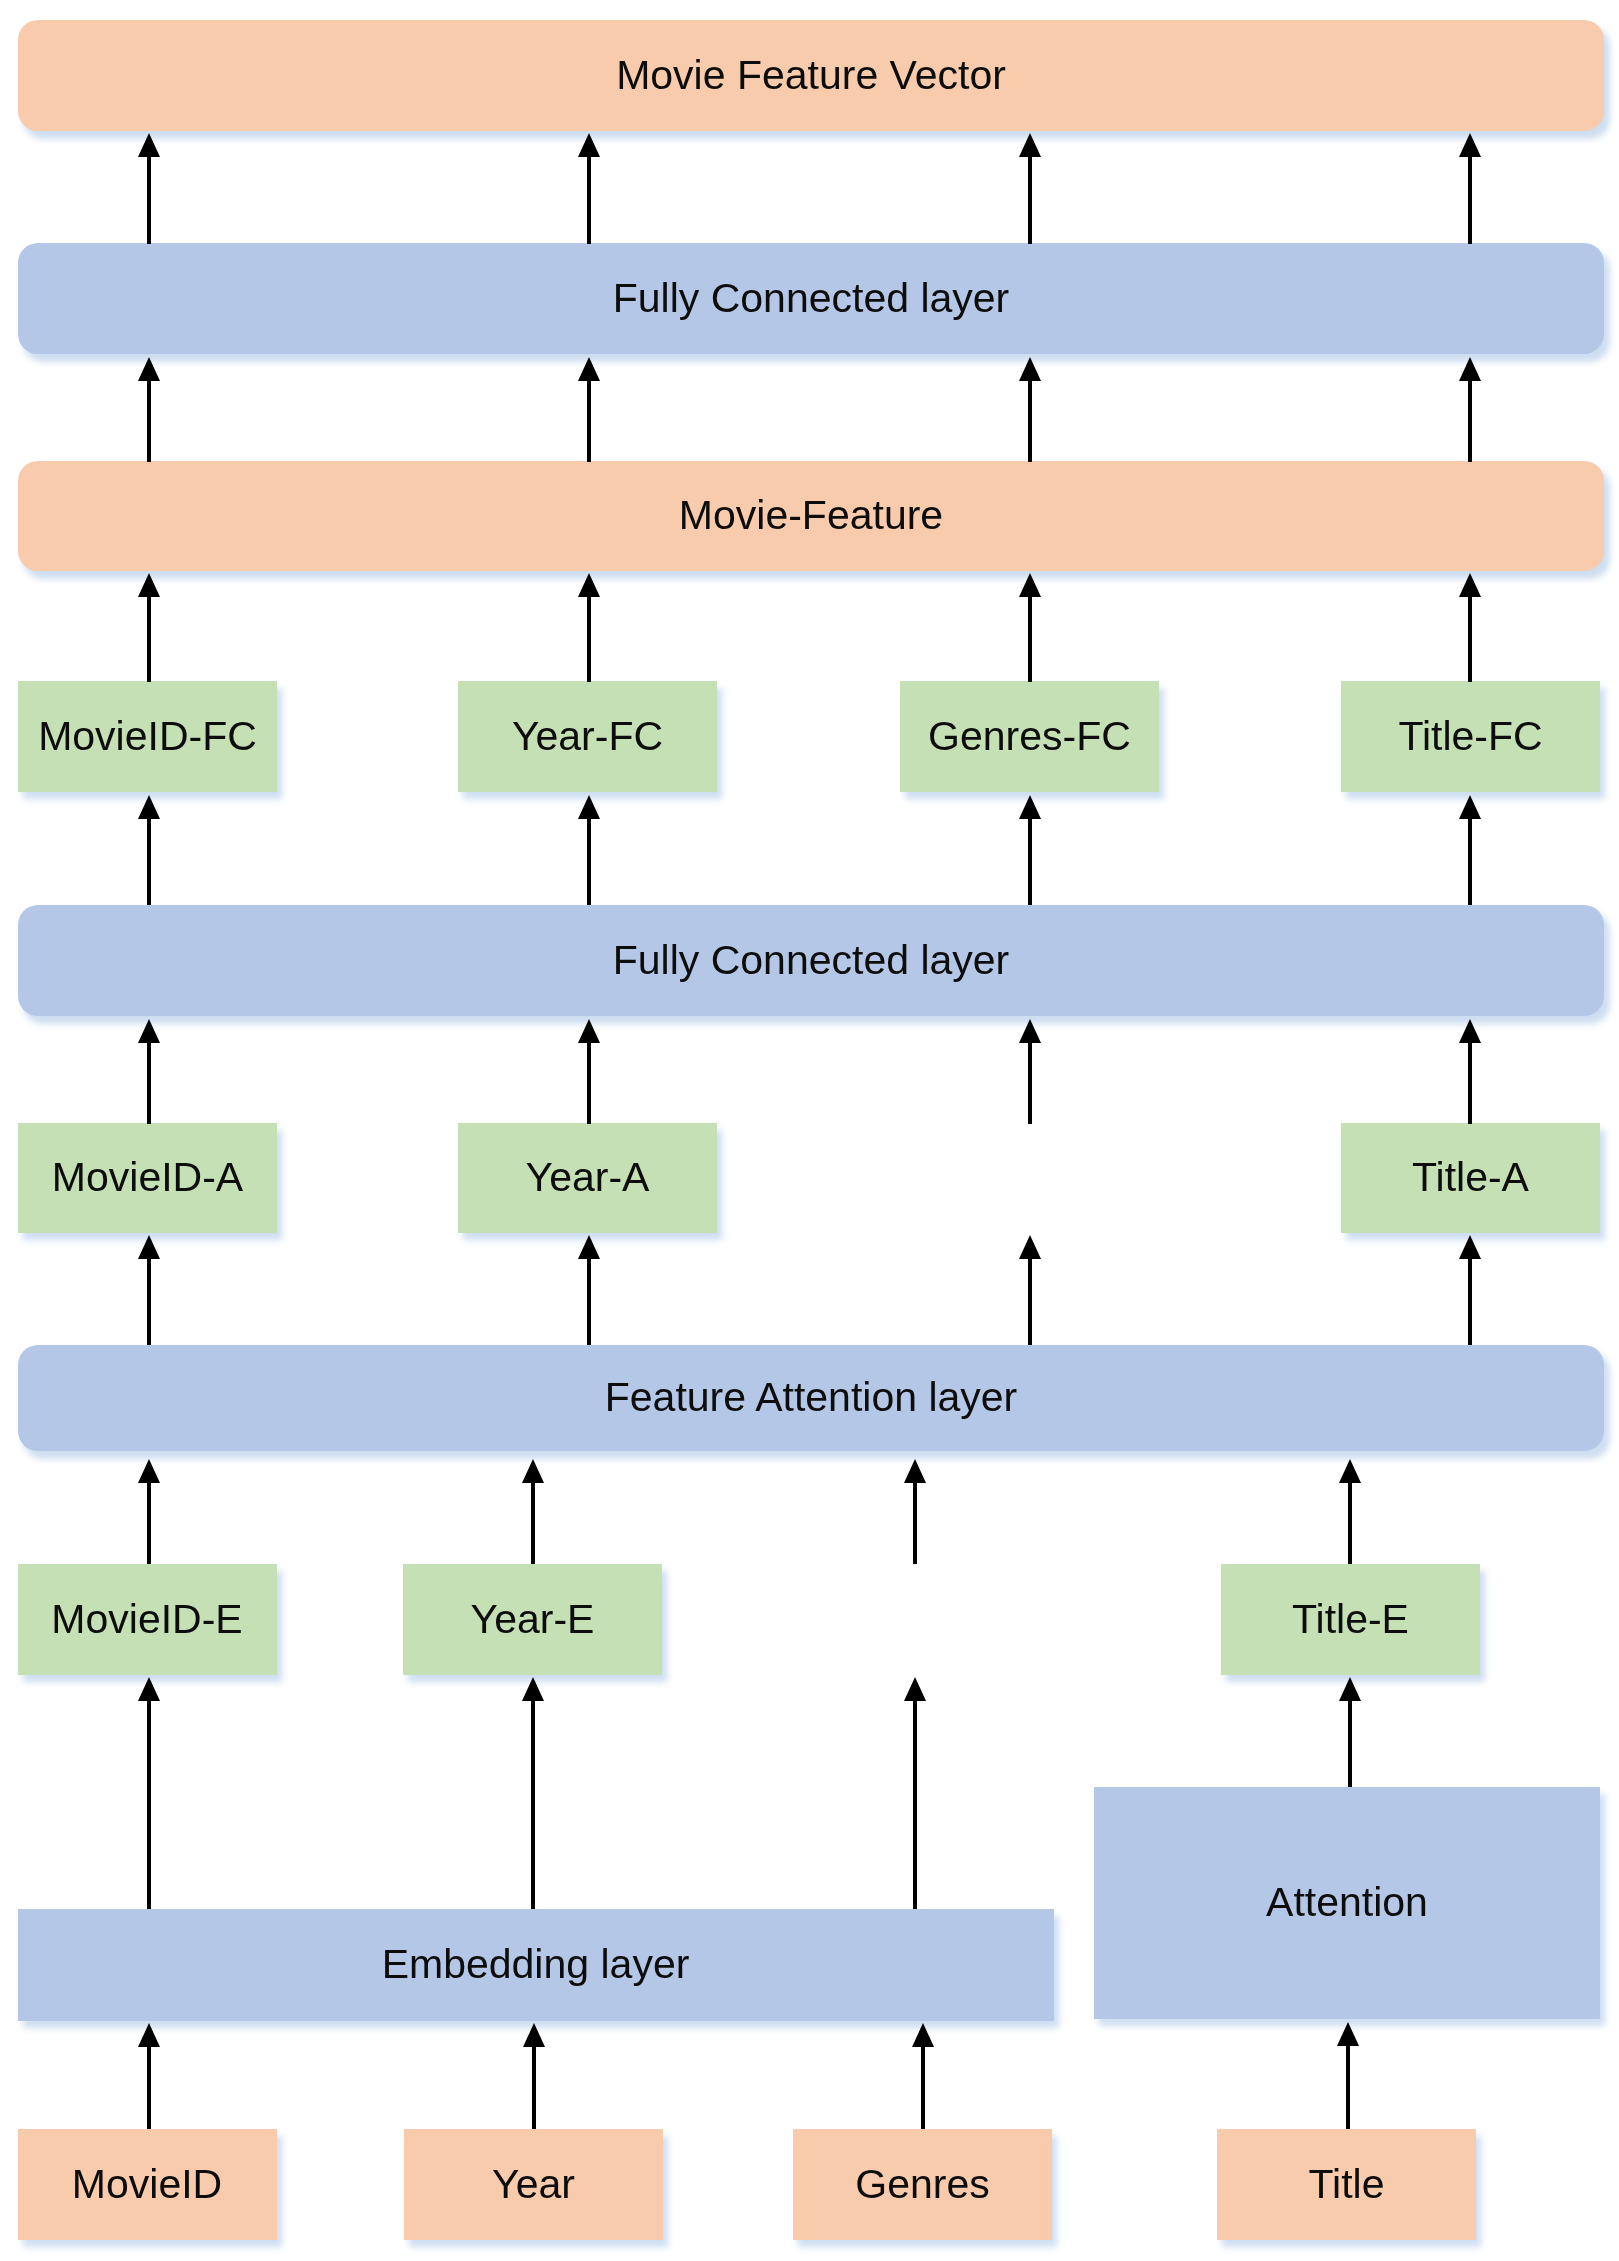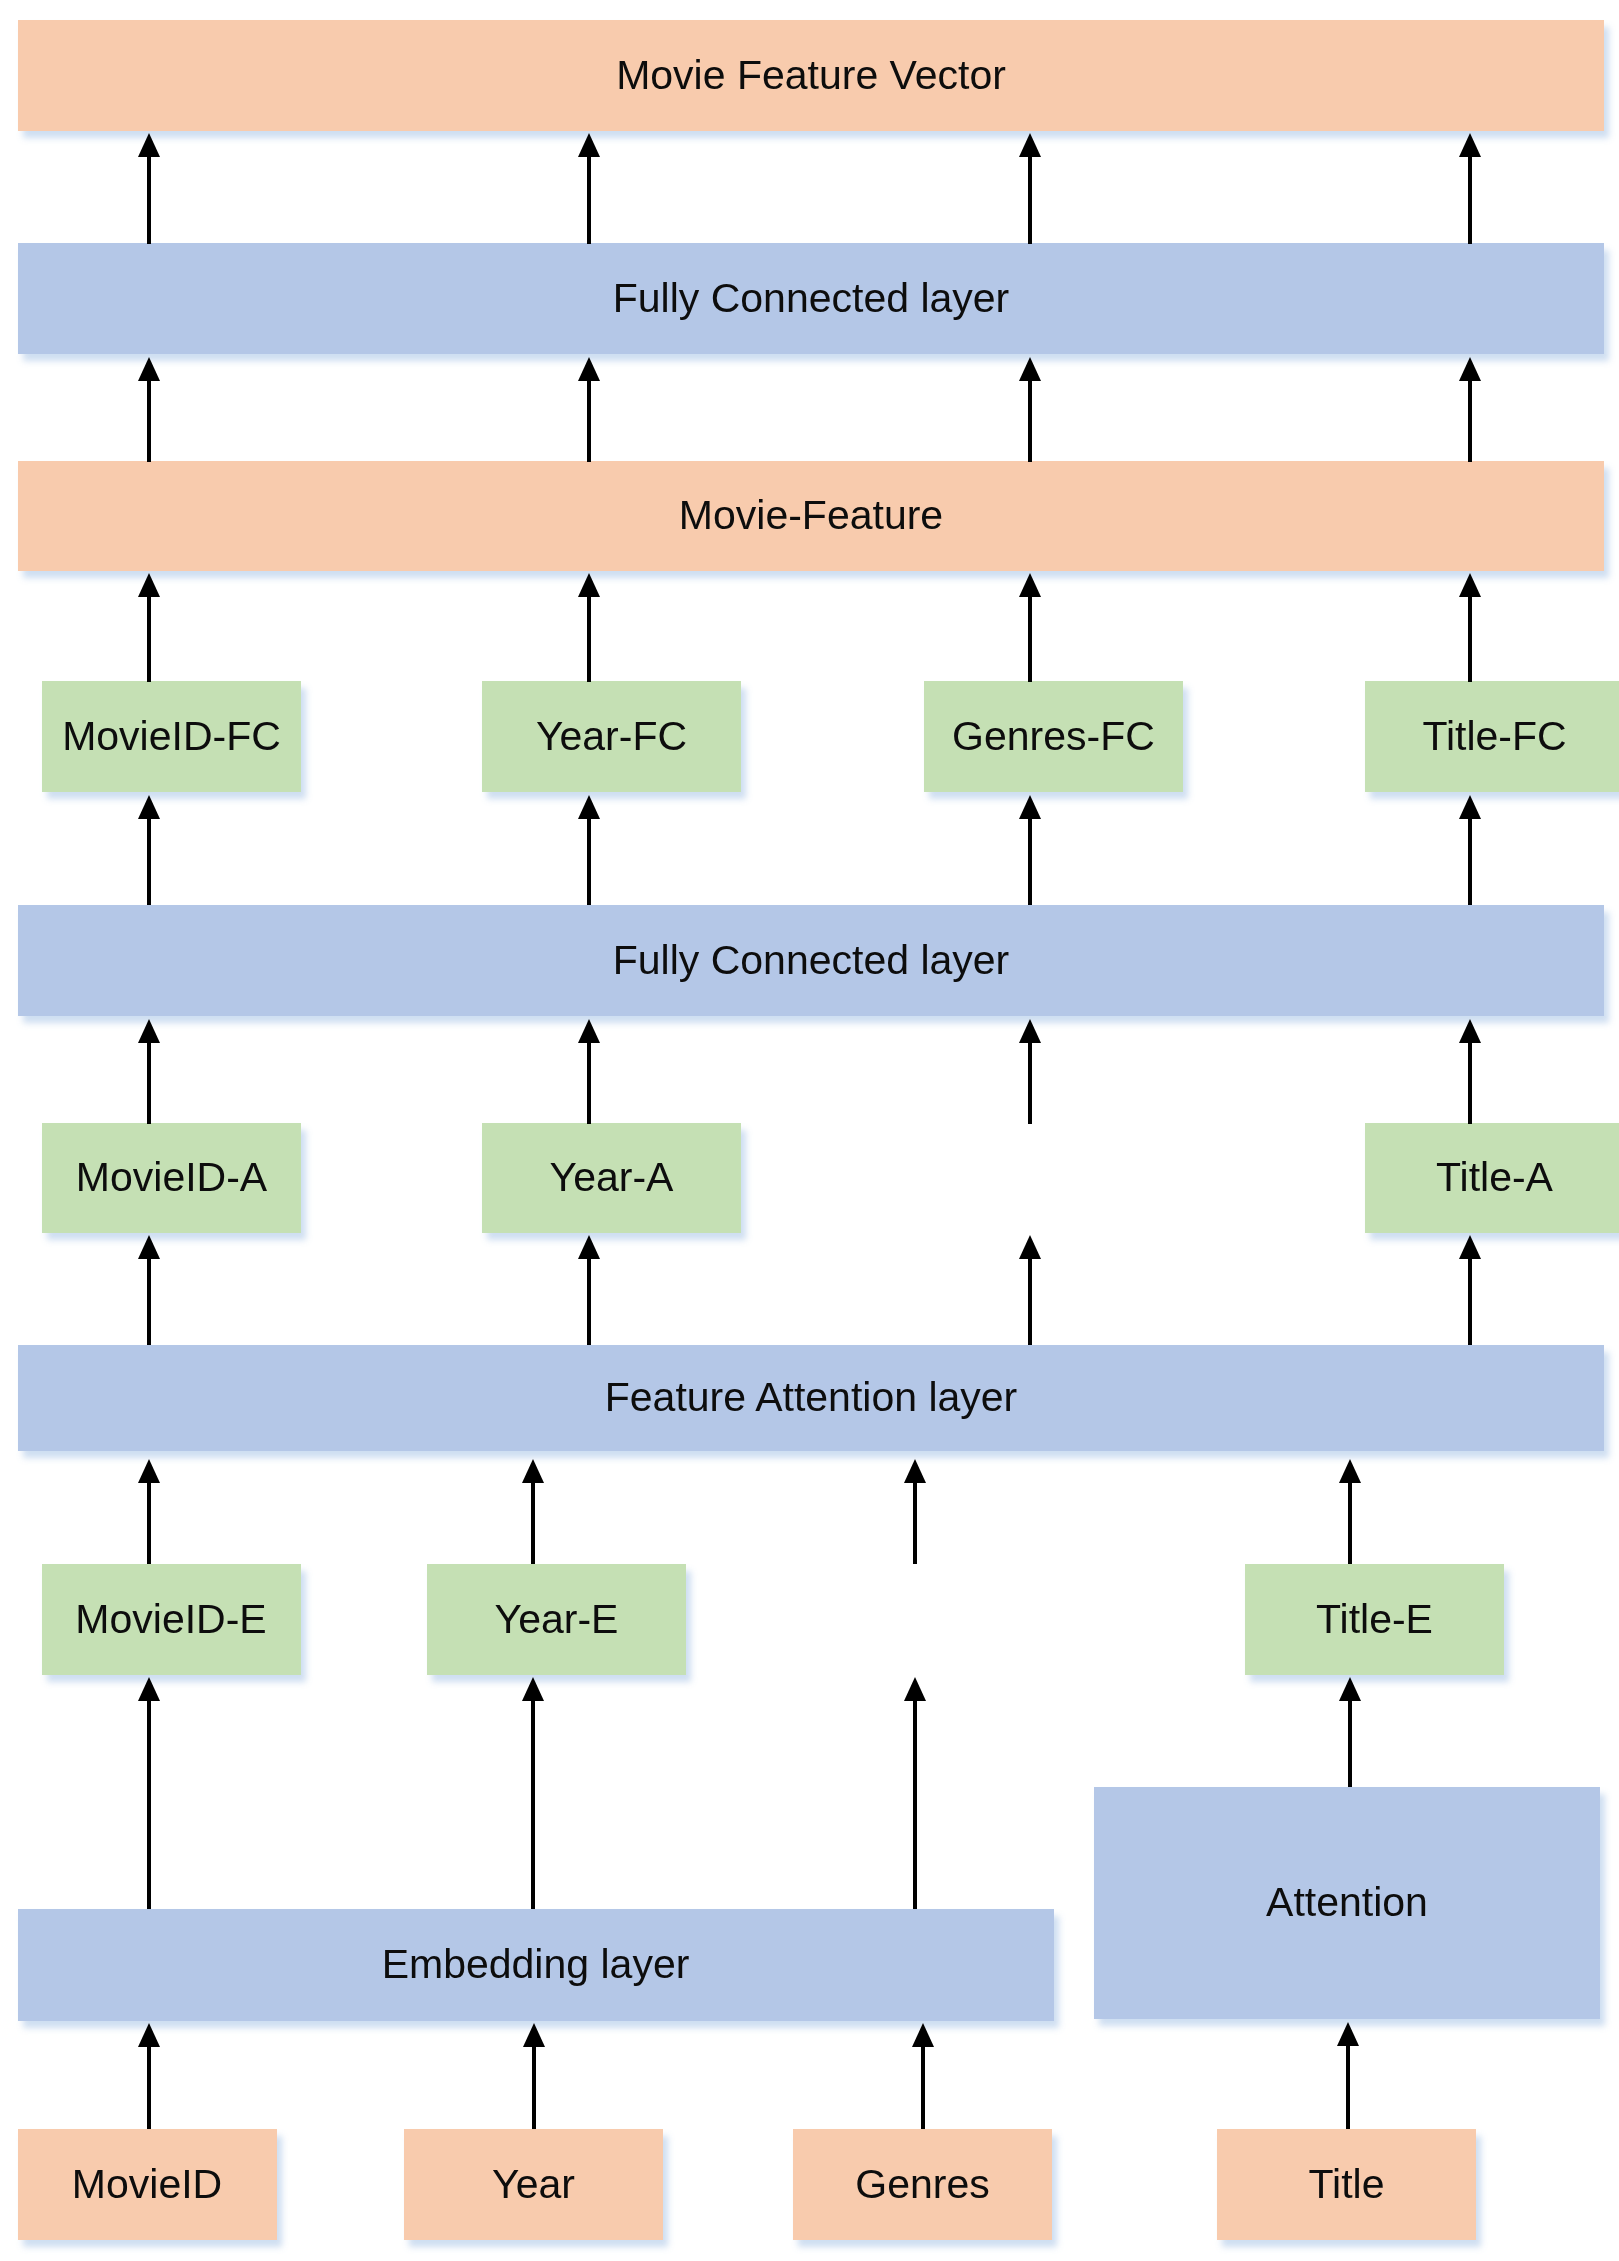--- a/index.html
+++ b/index.html
@@ -11,22 +11,22 @@
   .shape{
     position:absolute;
     display:flex;align-items:center;justify-content:center;
     font-size:41px;line-height:1.25;text-align:center;
     box-shadow:5.2px 7.1px 6.5px rgba(198,216,238,0.85);
   }
   .bar-orange{background:var(--orange);}
   .bar-blue{background:var(--blue);}
   .box-green{background:var(--green);}
   .box-orange{background:var(--orange);}
-  .fullbar{left:18px;width:1586px;height:111px;}
-  .gbox{width:259px;height:111px;margin-left:24px;}
+  .fullbar{left:18px;width:1586px;height:111px;border-radius:20px;}
+  .gbox{width:259px;height:111px;}
   .ibox{width:259px;height:111px;}
   .arrow{position:absolute;width:22px;display:flex;flex-direction:column;align-items:center;}
   .arrow-head{width:0;height:0;border-left:11px solid transparent;border-right:11px solid transparent;border-bottom:24.6px solid var(--arrow);}
   .arrow-shaft{width:3.9px;flex:1;background:var(--arrow);margin-top:-1.9px;}
 </style>
 </head>
 <body>
 
 <div class="canvas">
 

